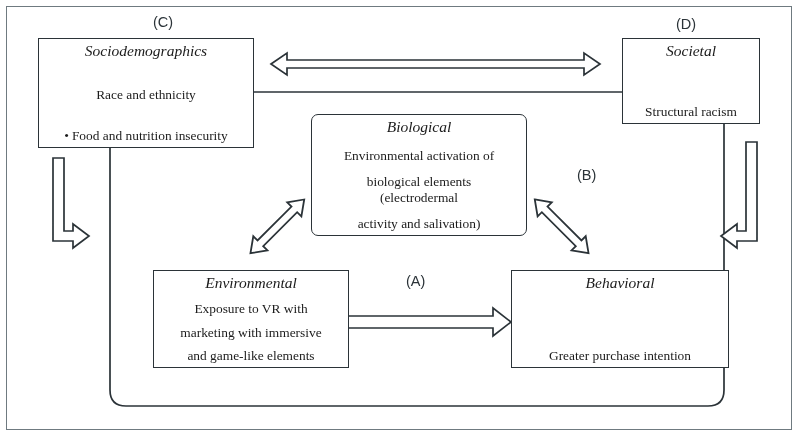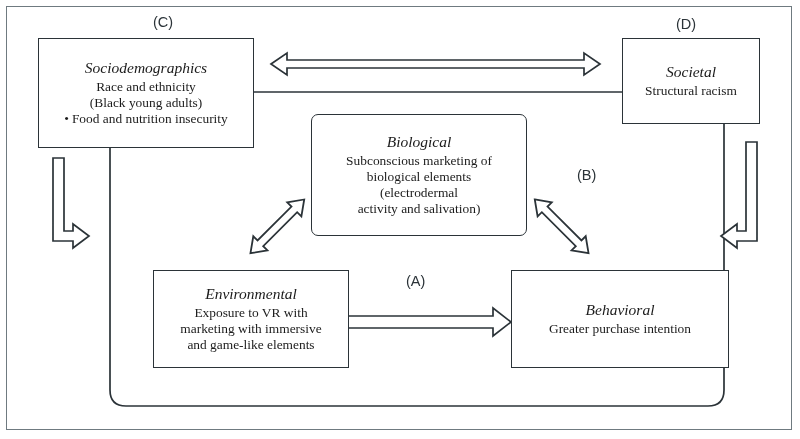--- a/index.html
+++ b/index.html
@@ -35,21 +35,21 @@
   .node {
     position: absolute;
     border: 1.6px solid #2b3338;
     background: #ffffff;
     box-sizing: border-box;
     text-align: center;
     color: #1b1b1b;
     display: flex;
     flex-direction: column;
     align-items: center;
-    justify-content: center;
+    justify-content: space-between;
     padding: 3px 22px;
   }
   .node .title {
     font-style: italic;
     font-size: 15.5px;
     line-height: 1.22;
     margin-bottom: 1px;
     white-space: nowrap;
   }
   .node .body {
@@ -107,32 +107,31 @@
     </g>
 
     <path d="M 53,158 L 64,158 L 64,231 L 73,231 L 73,224 L 89,236 L 73,248 L 73,241 L 53,241 Z" fill="#ffffff" stroke="#2b3338" stroke-width="1.7" stroke-linejoin="miter"></path>
 
     <path d="M 757,142 L 746,142 L 746,231 L 737,231 L 737,224 L 721,236 L 737,248 L 737,241 L 757,241 Z" fill="#ffffff" stroke="#2b3338" stroke-width="1.7" stroke-linejoin="miter"></path>
   </svg>
 
   <div class="node" id="node-socio">
     <div class="title">Sociodemographics</div>
     <div class="body">Race and ethnicity</div>
-    <div class="body">(Black young adults)</div>
     <div class="bullet-row"><span class="dot">•</span><span>Food and nutrition insecurity</span></div>
   </div>
 
   <div class="node" id="node-societal">
     <div class="title">Societal</div>
     <div class="body">Structural racism</div>
   </div>
 
   <div class="node" id="node-biological">
     <div class="title">Biological</div>
-    <div class="body">Subconscious marketing of</div>
+    <div class="body">Environmental activation of</div>
     <div class="body">biological elements (electrodermal</div>
     <div class="body">activity and salivation)</div>
   </div>
 
   <div class="node" id="node-environ">
     <div class="title">Environmental</div>
     <div class="body">Exposure to VR with</div>
     <div class="body">marketing with immersive</div>
     <div class="body">and game-like elements</div>
   </div>

